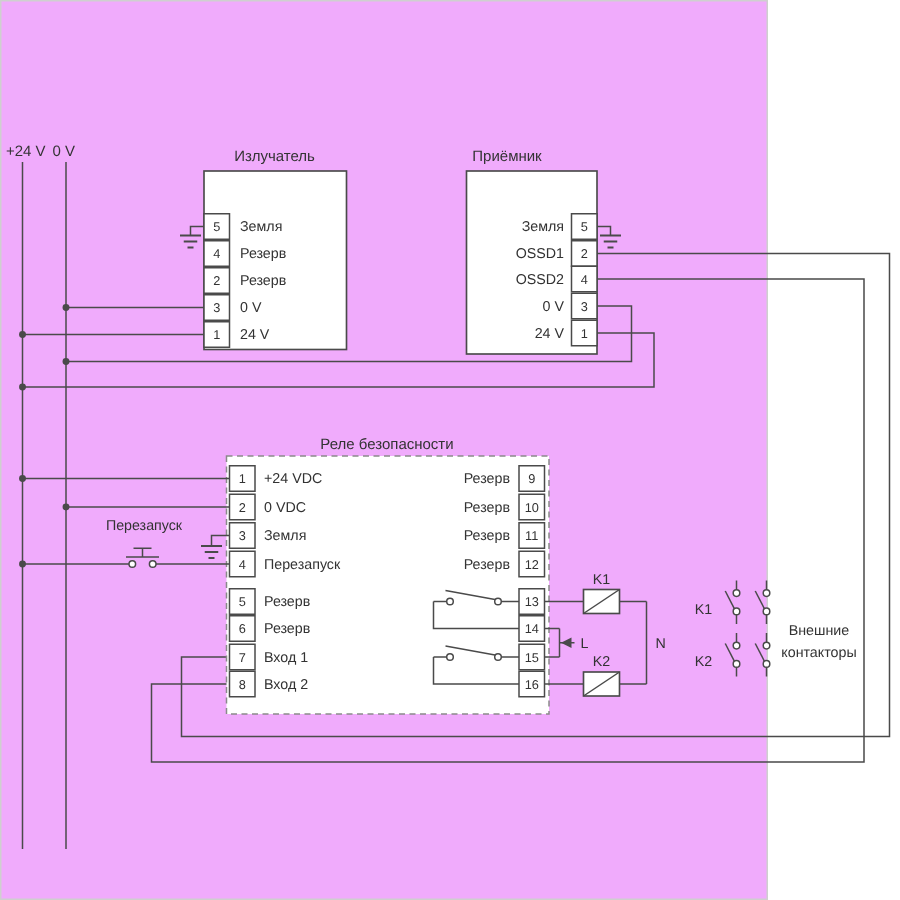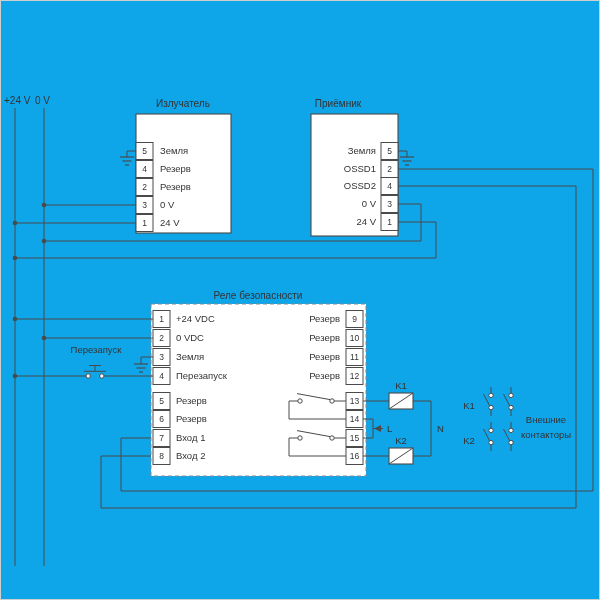--- a/index.html
+++ b/index.html
@@ -1,16 +1,16 @@
 <!DOCTYPE html>
 <html><head>
 <meta charset="utf-8">
 <style>
   html,body{margin:0;padding:0;background:#ffffff;}
-  #stage{position:relative;width:600px;height:600px;background:#0ea5e9;box-sizing:border-box;border:1px solid #cfcfcf;font-family:"Liberation Sans",sans-serif;}
+  #stage{position:relative;width:512px;height:600px;background:#f0abfc;box-sizing:border-box;border:1px solid #cfcfcf;font-family:"Liberation Sans",sans-serif;}
   svg{display:block;}
   svg text{font-family:"Liberation Sans","DejaVu Sans",sans-serif;fill:#333333;}
   .t10{font-size:10px;}
   .t95{font-size:9.5px;}
   .t85{font-size:8.5px;}
   .mid{text-anchor:middle;}
   .end{text-anchor:end;}
   .wire{stroke:#4a4a4a;stroke-width:1;fill:none;}
   .sym{stroke:#4a4a4a;stroke-width:1.2;fill:none;}
   .box{stroke:#4a4a4a;stroke-width:1.1;fill:#ffffff;}

